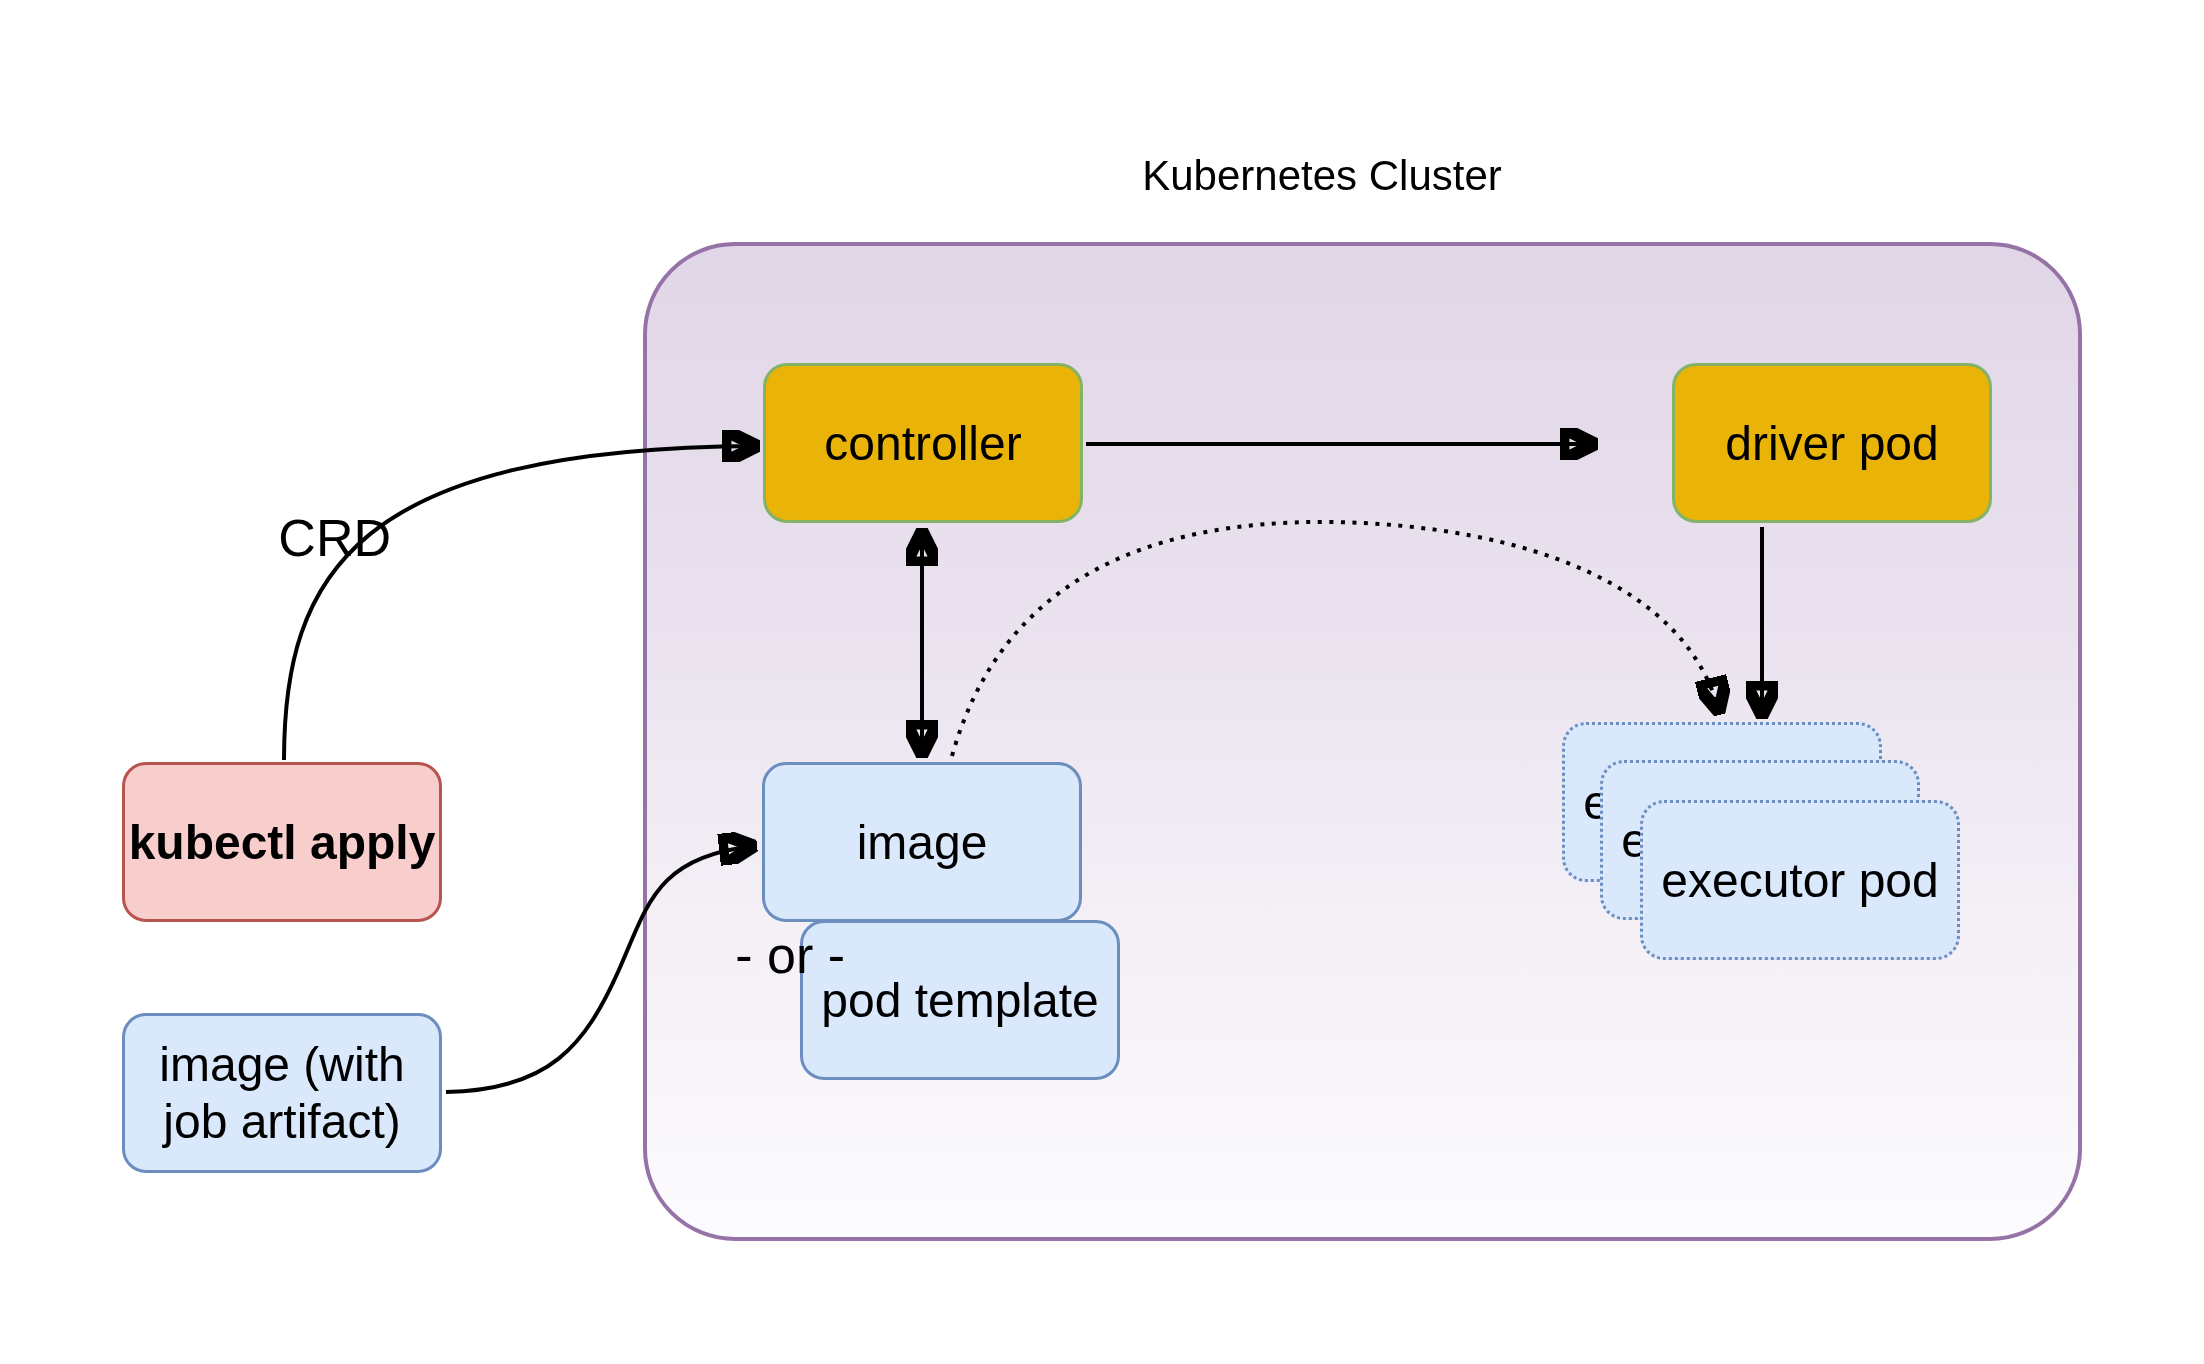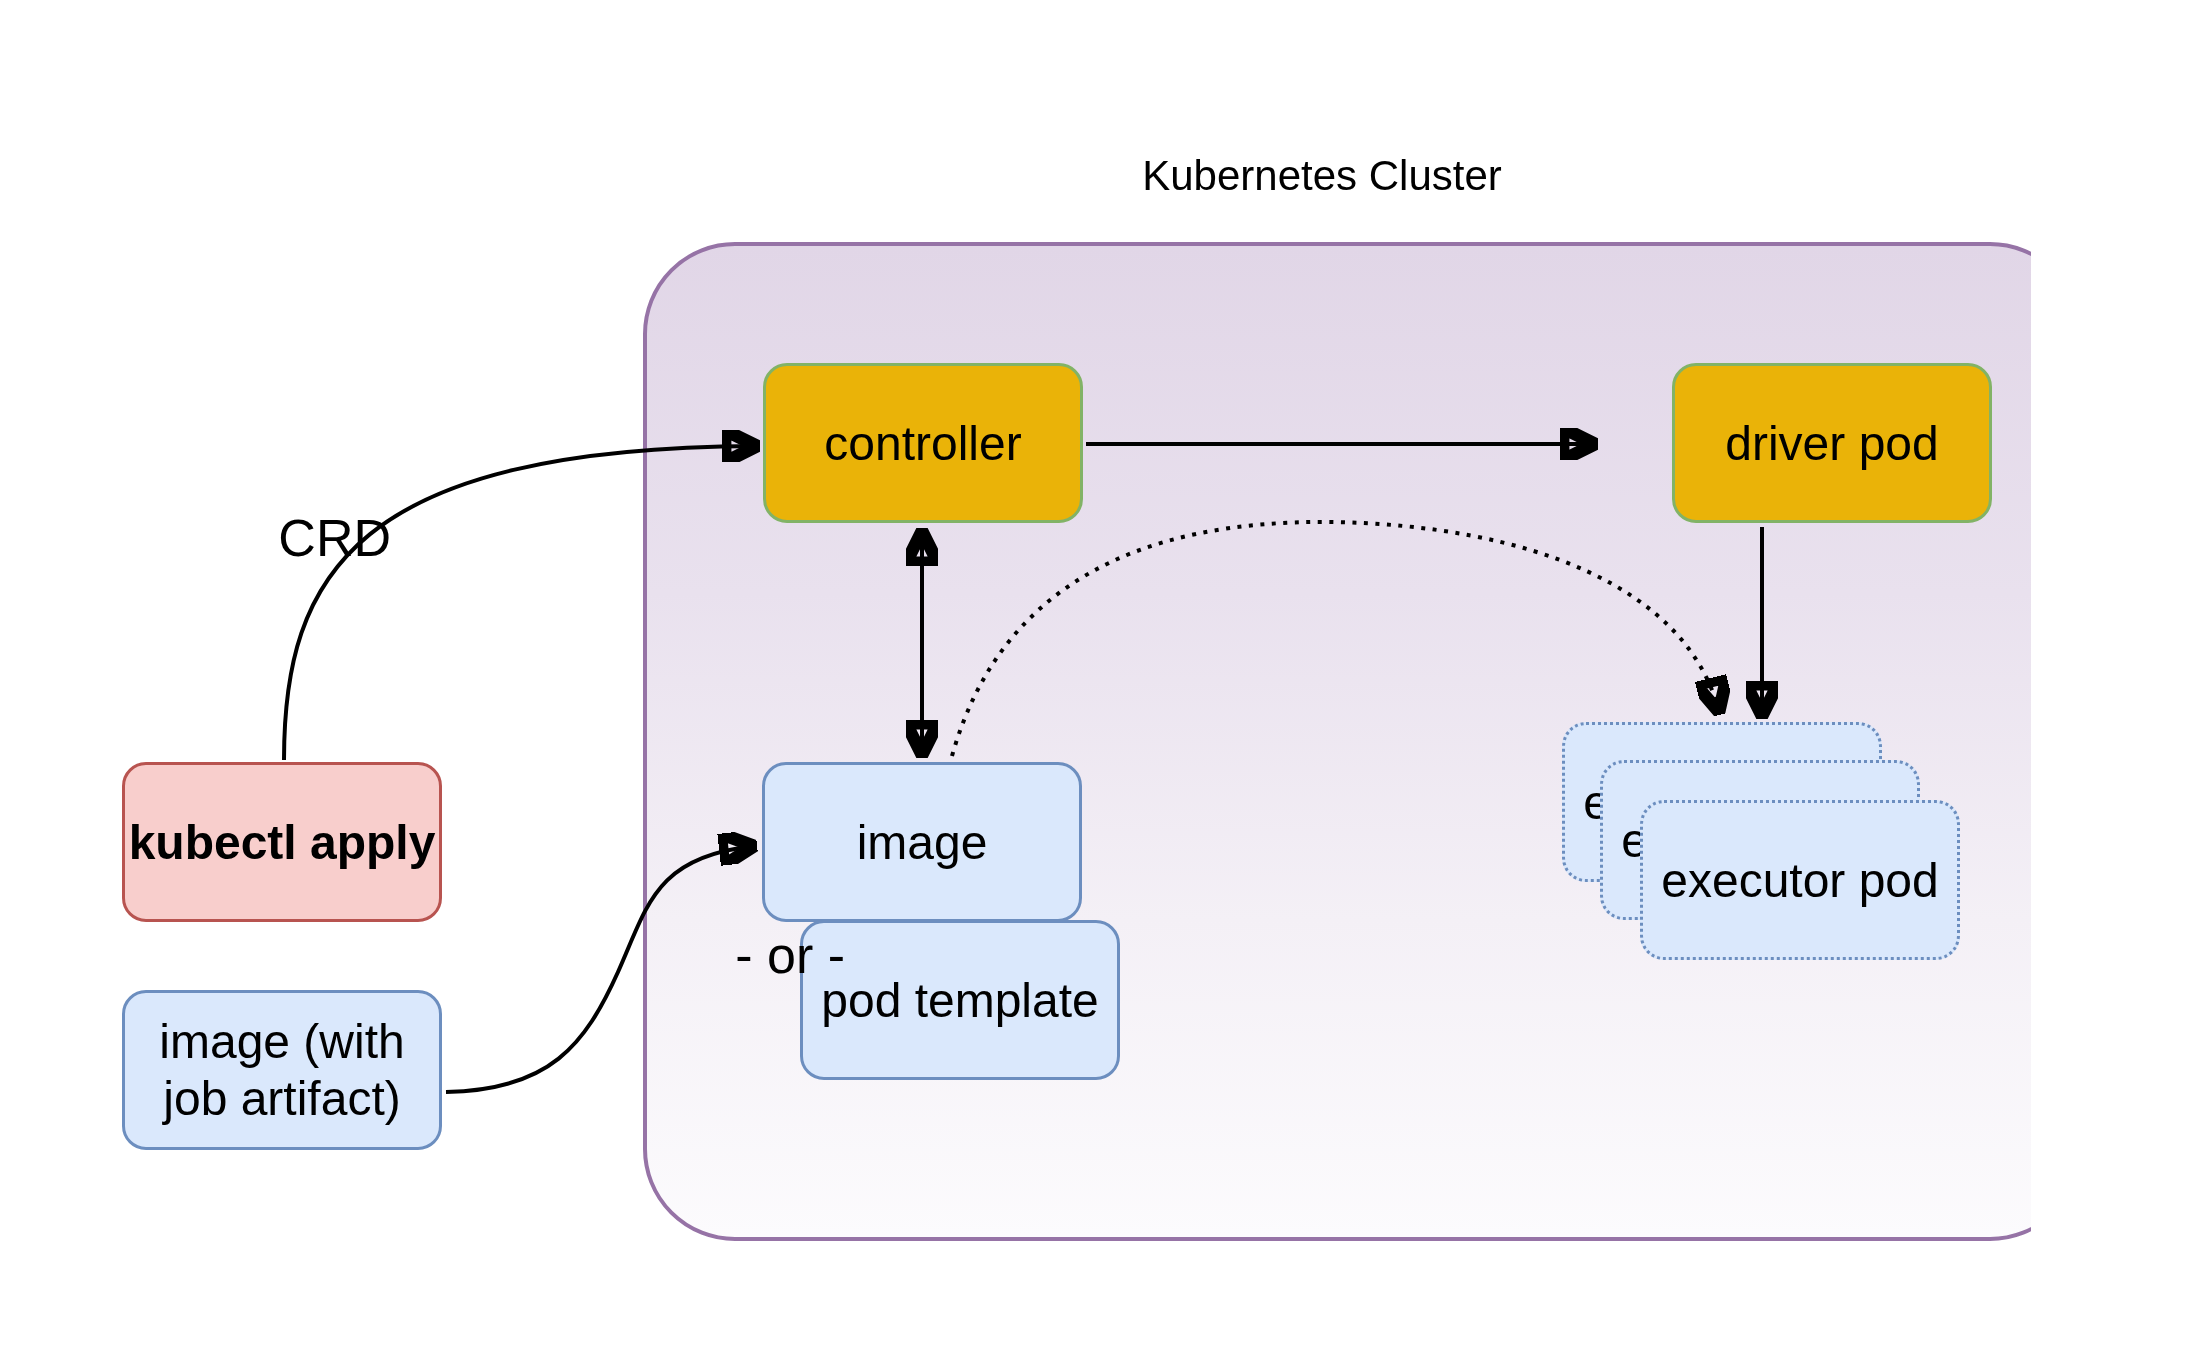--- a/index.html
+++ b/index.html
@@ -1,18 +1,18 @@
 <!DOCTYPE html>
 <html><head>
 <meta charset="utf-8">
 <style>
   html,body{margin:0;padding:0;background:#ffffff;}
   .canvas{
     position:relative;
-    width:2031px;height:1364px;
+    width:2204px;height:1364px;
     background:#ffffff;
     font-family:"Liberation Sans", sans-serif;
     color:#000;
     overflow:hidden;
   }
   .cluster{
     position:absolute;
     left:643px;top:242px;width:1439px;height:999px;
     box-sizing:border-box;
     border:4px solid #9673a6;
@@ -83,21 +83,21 @@
   </div>
 
   <div class="node green" style="left:1672px;top:363px;">
     <span>driver pod</span>
   </div>
 
   <div class="node red" style="left:122px;top:762px;">
     <span>kubectl apply</span>
   </div>
 
-  <div class="node blue" style="left:122px;top:990px;">
+  <div class="node blue" style="left:122px;top:1013px;">
     <span>image (with</span>
     <span>job artifact)</span>
   </div>
 
   <div class="node blue" style="left:762px;top:762px;align-items:center;">
     <span>image</span>
   </div>
 
   <div class="node blue" style="left:800px;top:920px;">
     <span>pod template</span>

